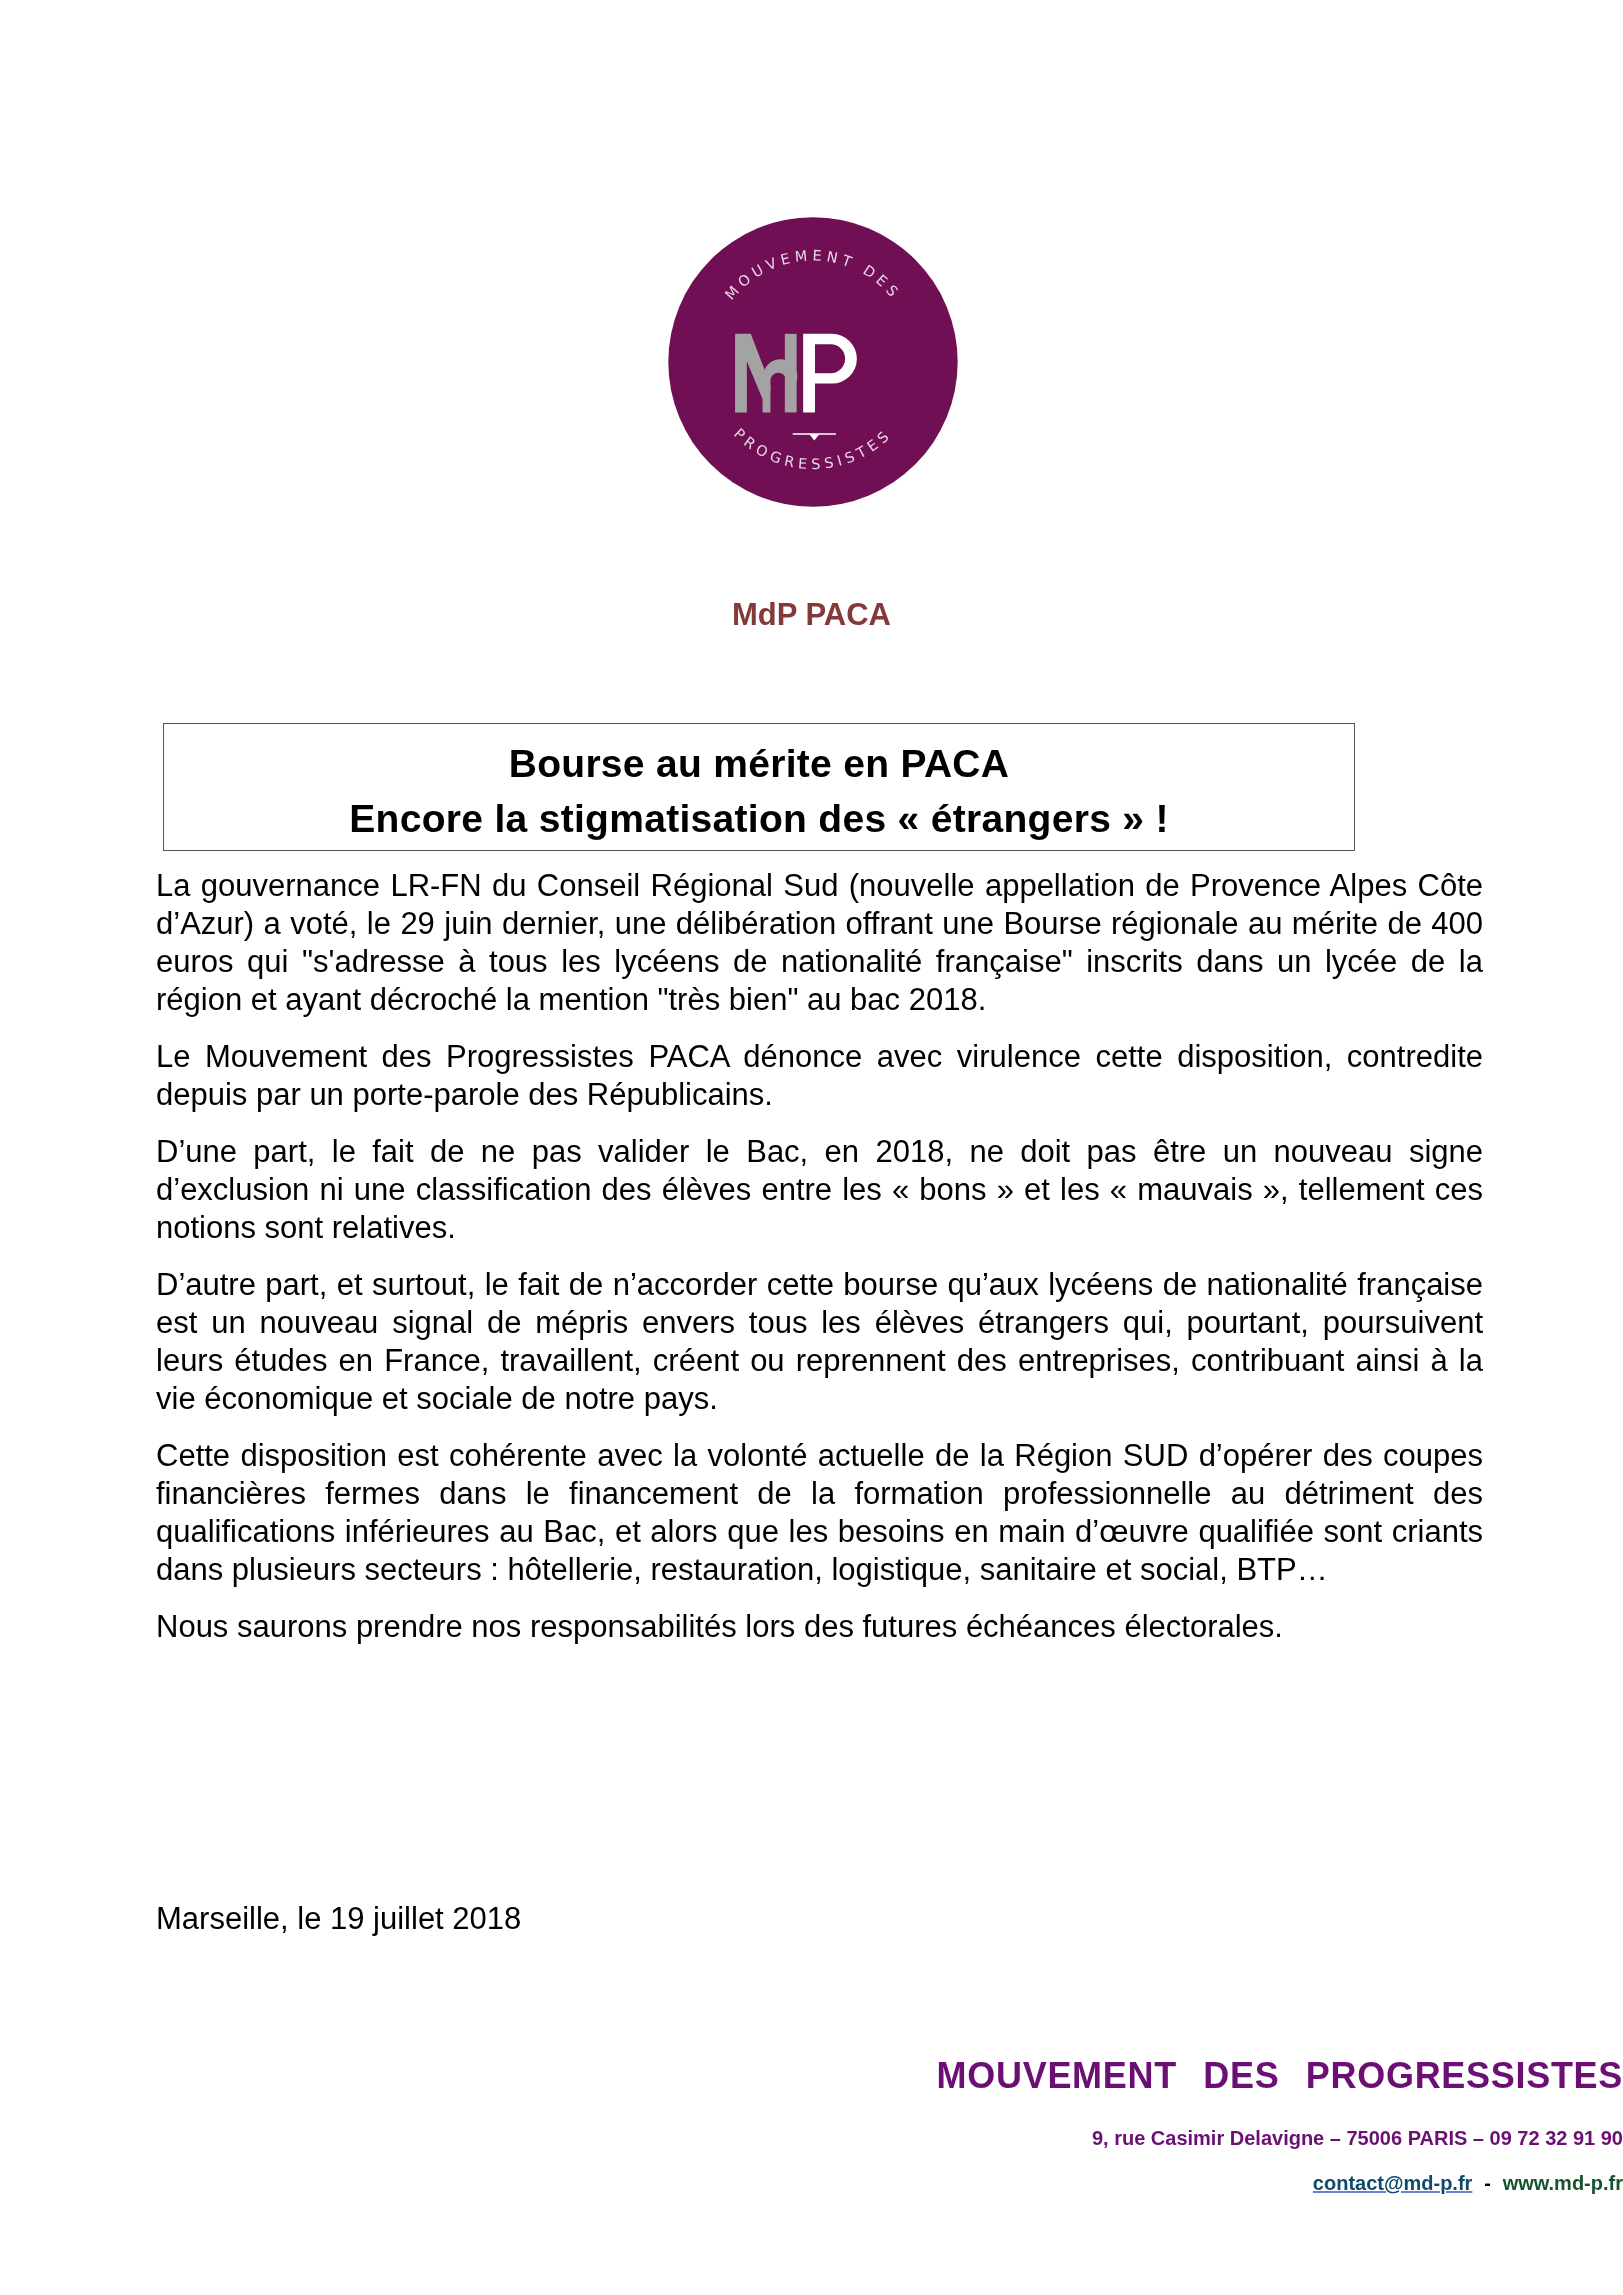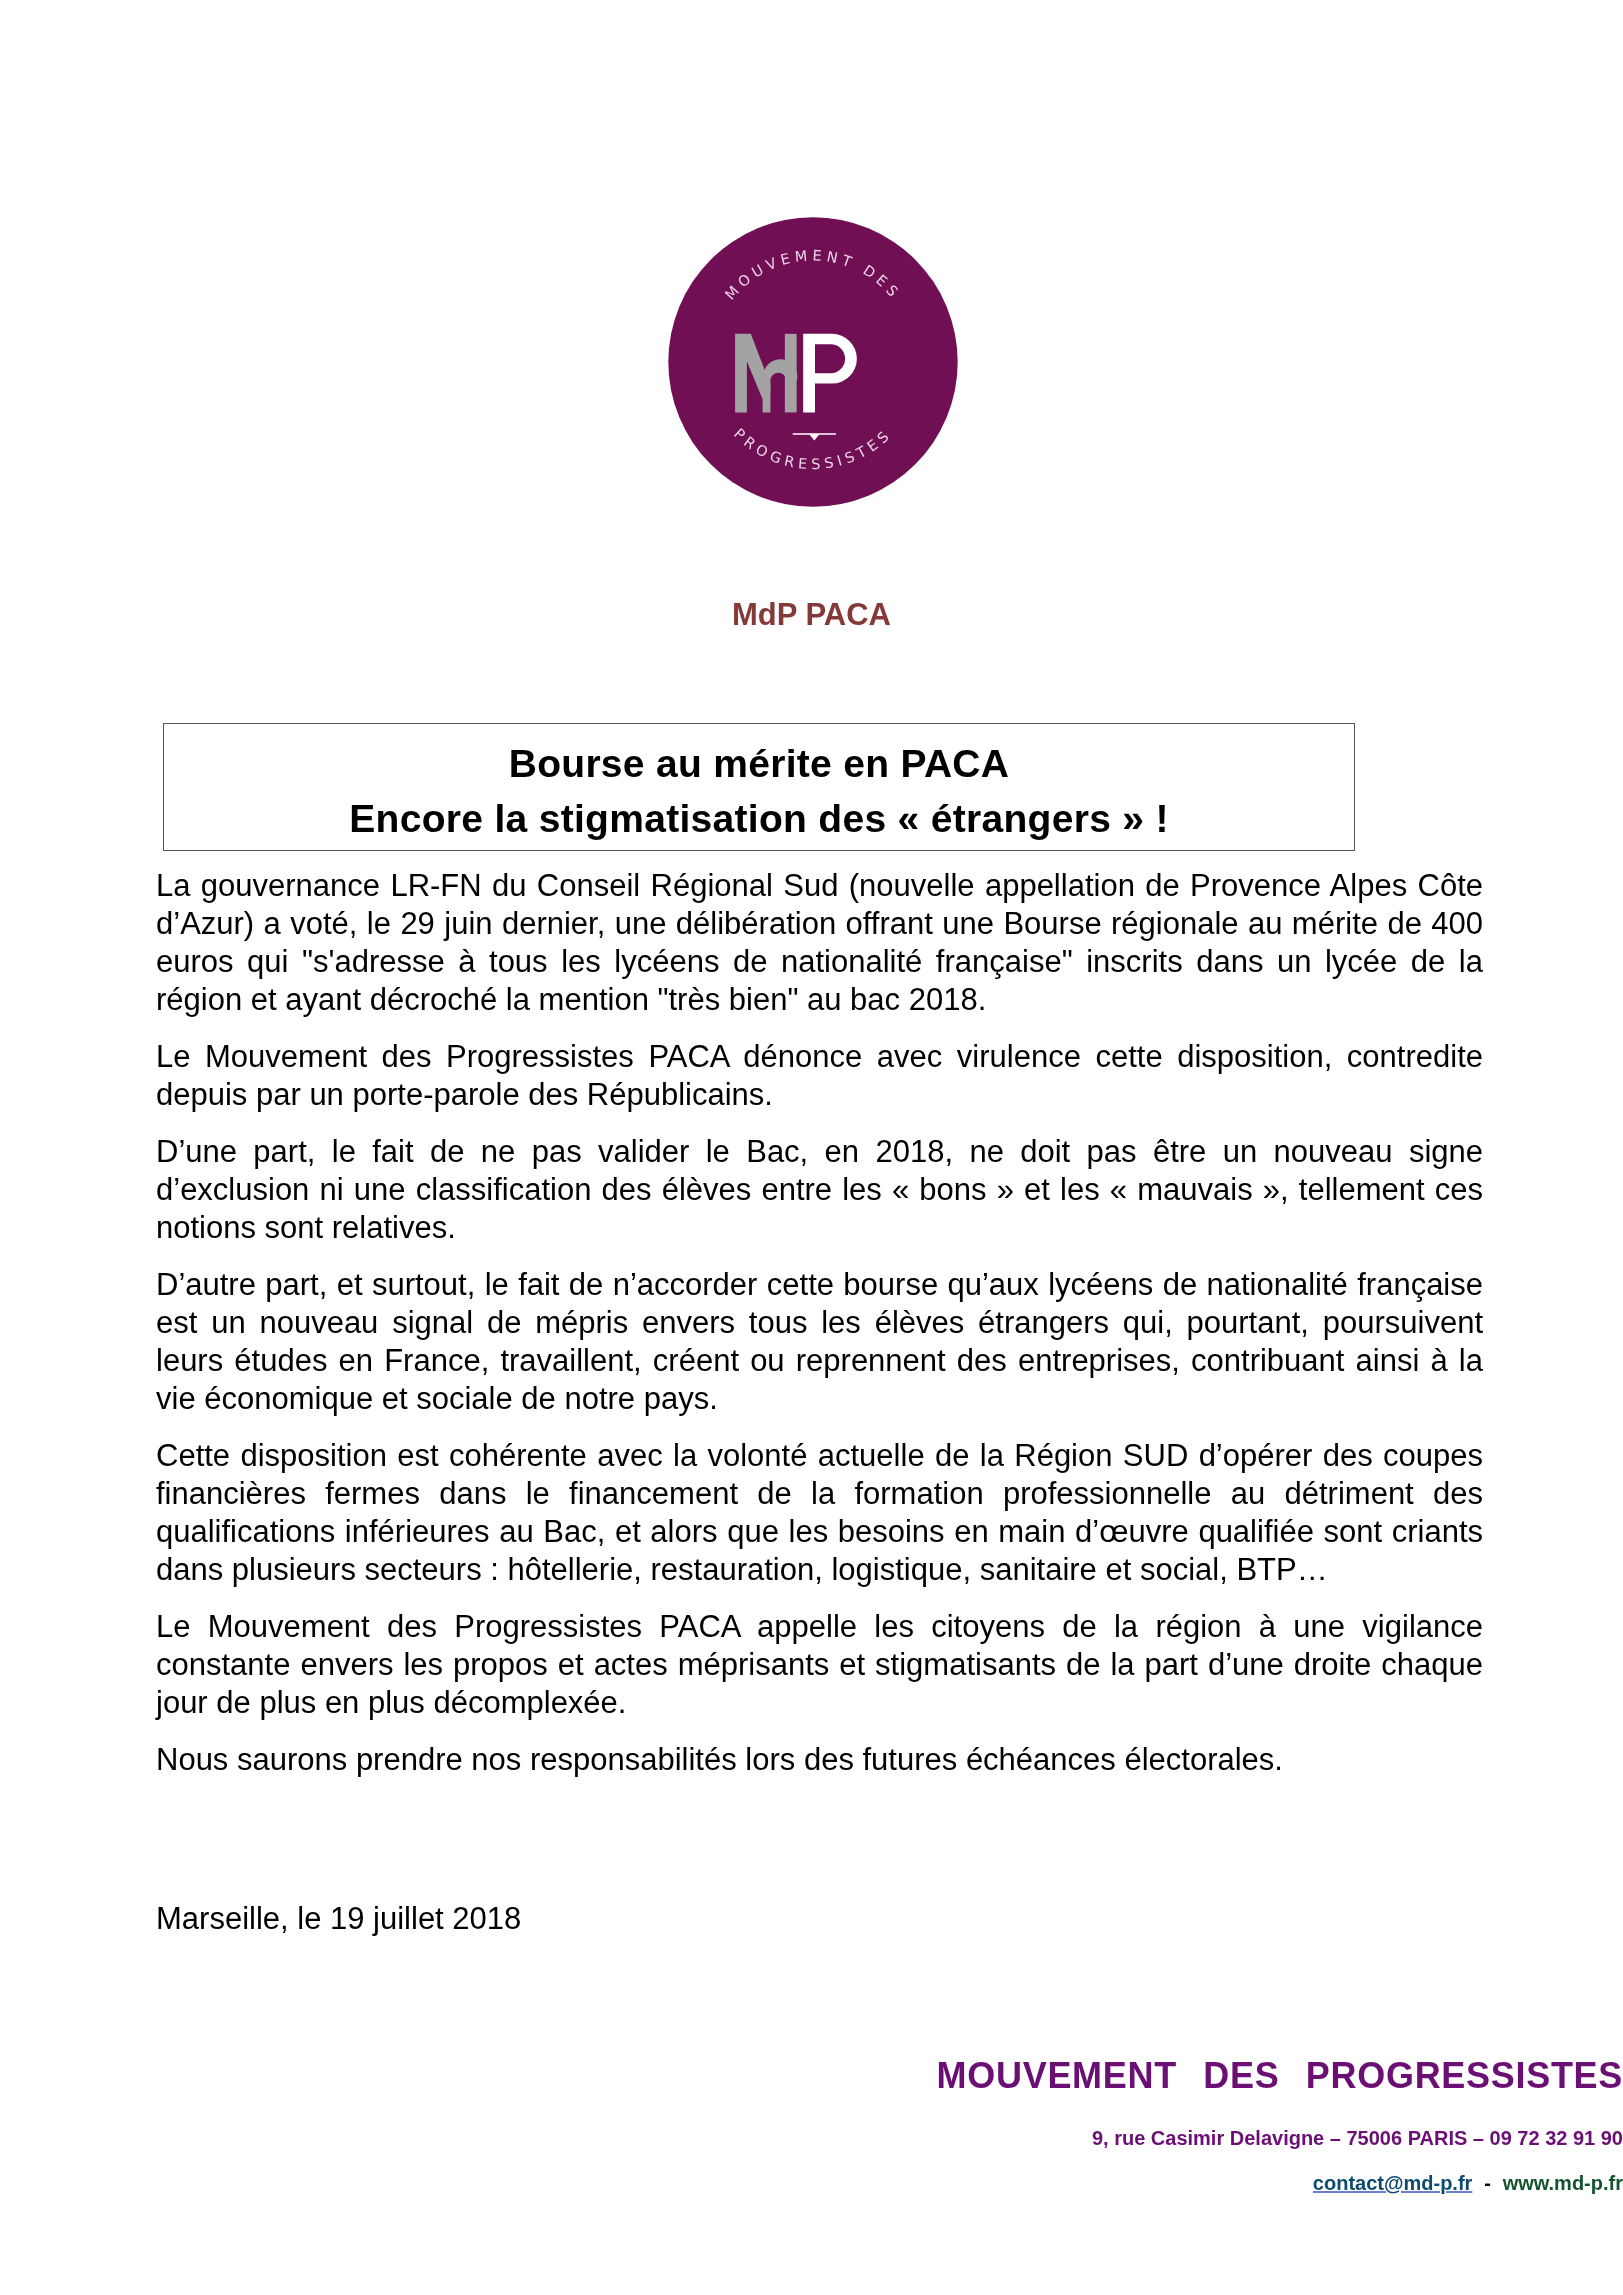--- a/index.html
+++ b/index.html
@@ -68,21 +68,20 @@
   <div class="title-line first">Bourse au mérite en PACA</div>
   <div class="title-line">Encore la stigmatisation des « étrangers » !</div>
 </div>
 
 <div class="body-text">
   <p class="para">La gouvernance LR-FN du Conseil Régional Sud (nouvelle appellation de Provence Alpes Côte d’Azur) a voté, le 29 juin dernier, une délibération offrant une Bourse régionale au mérite de 400 euros qui "s'adresse à tous les lycéens de nationalité française" inscrits dans un lycée de la région et ayant décroché la mention "très bien" au bac 2018.</p>
   <p class="para">Le Mouvement des Progressistes PACA dénonce avec virulence cette disposition, contredite depuis par un porte-parole des Républicains.</p>
   <p class="para">D’une part, le fait de ne pas valider le Bac, en 2018, ne doit pas être un nouveau signe d’exclusion ni une classification des élèves entre les « bons » et les « mauvais », tellement ces notions sont relatives.</p>
   <p class="para">D’autre part, et surtout, le fait de n’accorder cette bourse qu’aux lycéens de nationalité française est un nouveau signal de mépris envers tous les élèves étrangers qui, pourtant, poursuivent leurs études en France, travaillent, créent ou reprennent des entreprises, contribuant ainsi à la vie économique et sociale de notre pays.</p>
   <p class="para">Cette disposition est cohérente avec la volonté actuelle de la Région SUD d’opérer des coupes financières fermes dans le financement de la formation professionnelle au détriment des qualifications inférieures au Bac, et alors que les besoins en main d’œuvre qualifiée sont criants dans plusieurs secteurs : hôtellerie, restauration, logistique, sanitaire et social, BTP…</p>
-  <p class="para">Le Mouvement des Progressistes PACA appelle les citoyens de la région à une vigilance constante envers les propos et actes méprisants et stigmatisants de la part d’une droite chaque jour de plus en plus décomplexée.</p>
   <p class="para">Nous saurons prendre nos responsabilités lors des futures échéances électorales.</p>
 </div>
 
 <div class="signature">Marseille, le 19 juillet 2018</div>
 
 <div class="footer">
   <div class="footer-org">MOUVEMENT DES PROGRESSISTES</div>
   <div class="footer-address">9, rue Casimir Delavigne – 75006 PARIS – 09 72 32 91 90</div>
   <div class="footer-links">
     <a>contact@md-p.fr</a><span class="sep">-</span><span class="web">www.md-p.fr</span>

